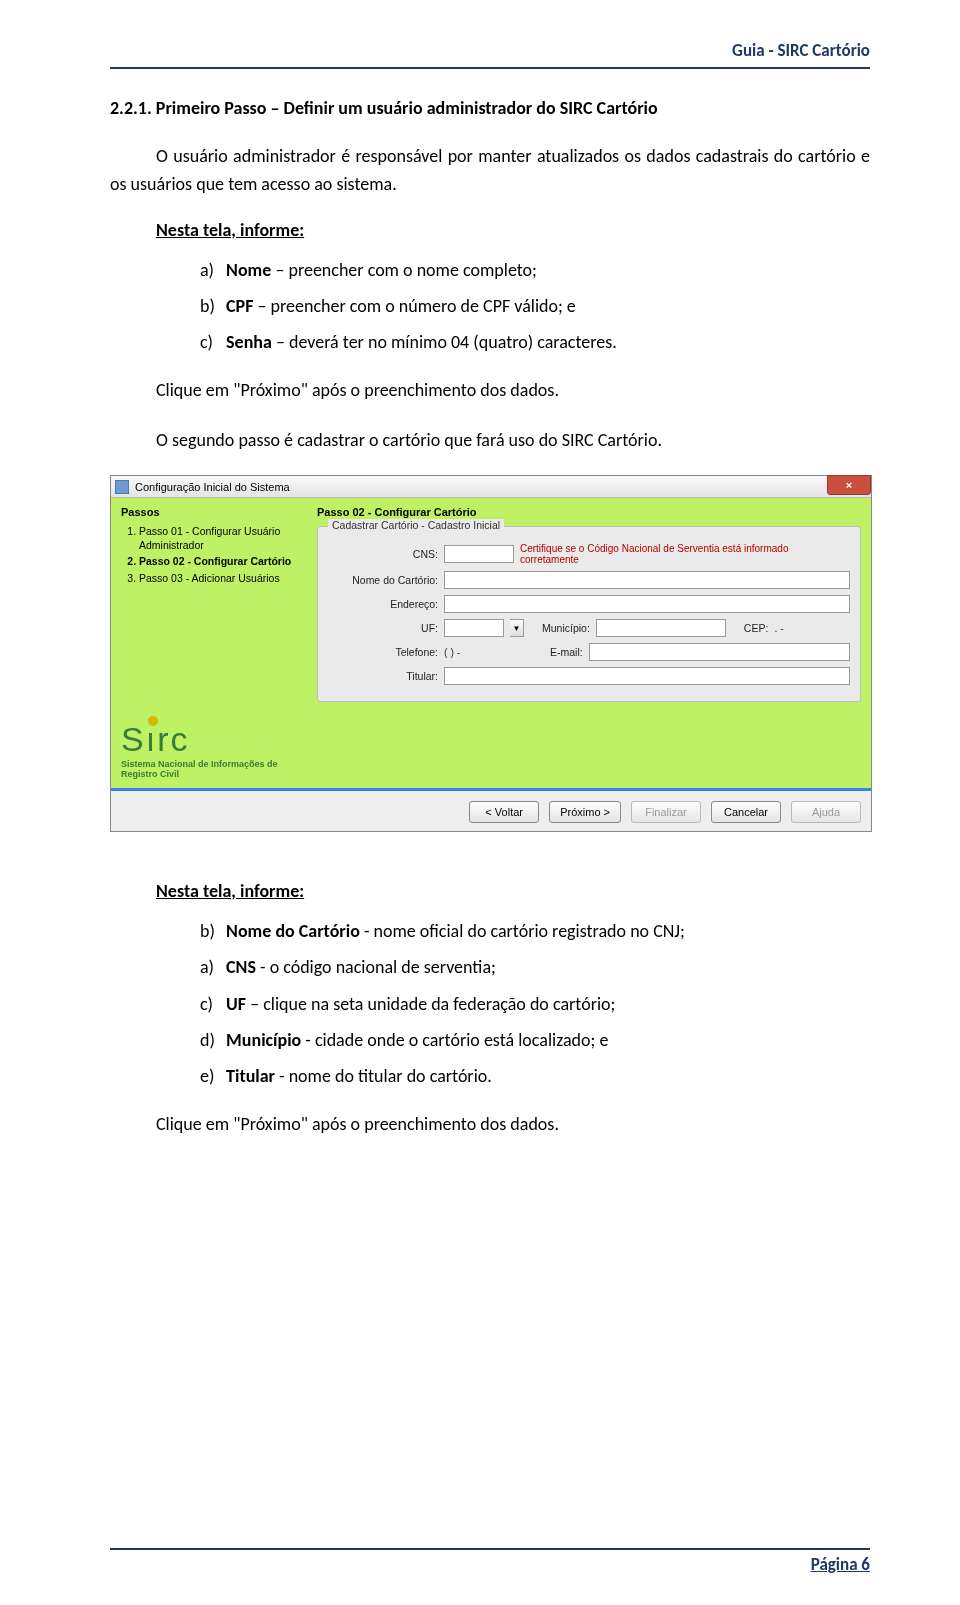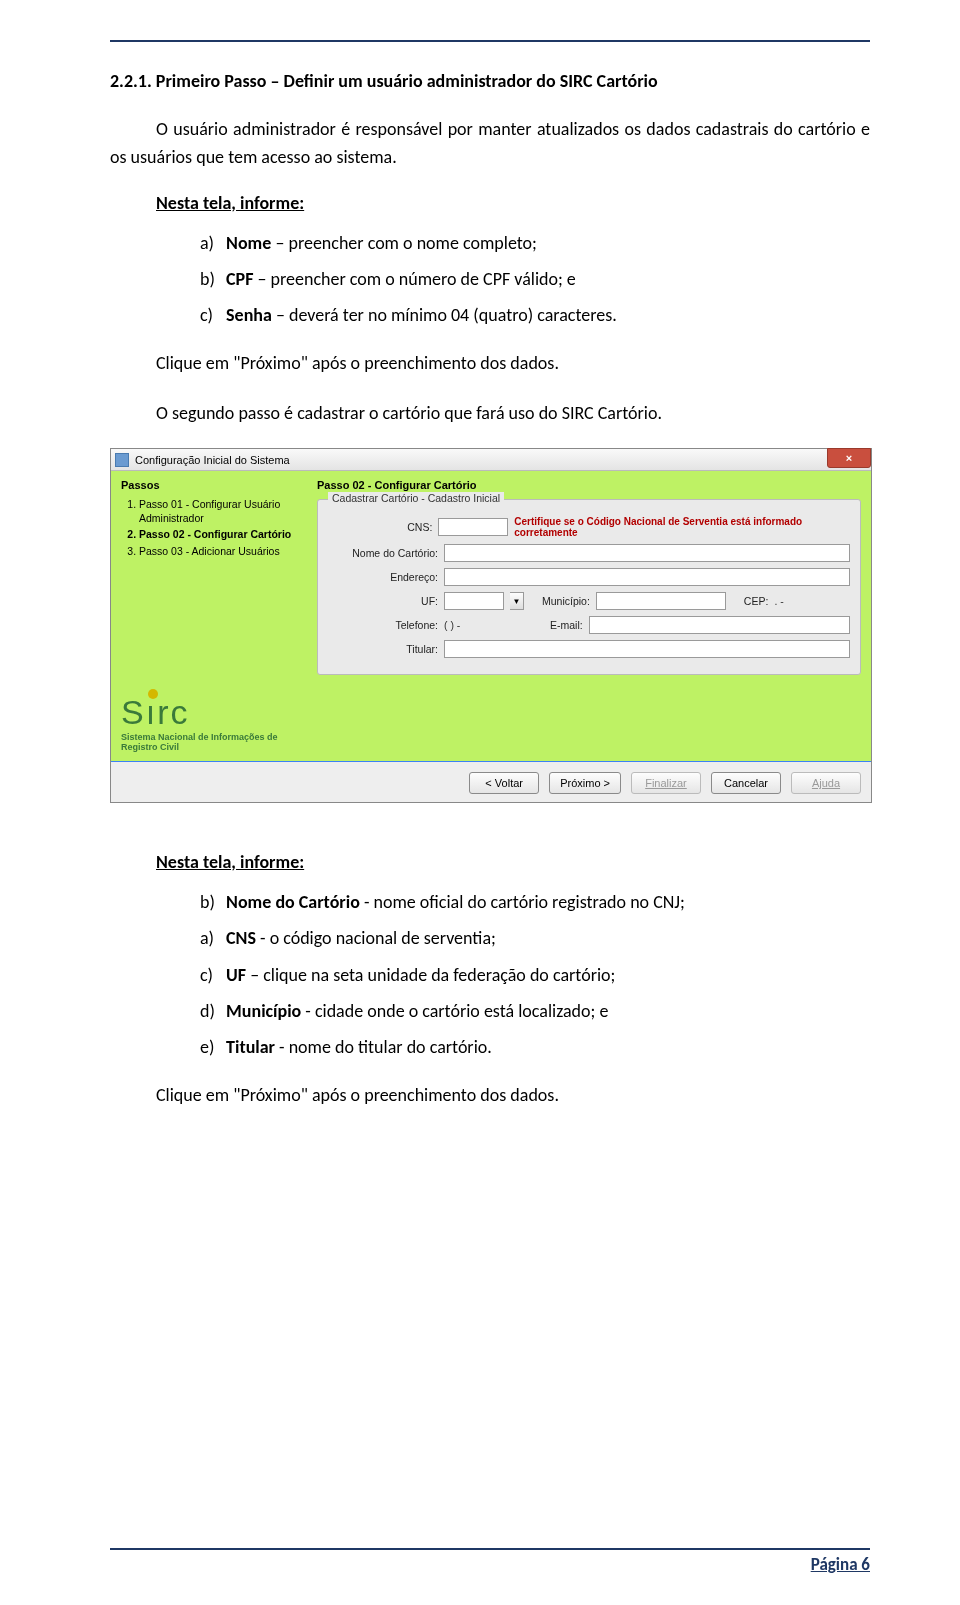--- a/index.html
+++ b/index.html
@@ -175,43 +175,43 @@
     font-size: 10.5px;
     color: #222;
   }
   .form-row input[type=text] {
     height: 18px;
     border: 1px solid #9a9a9a;
     background: #fff;
     font-size: 11px;
     padding: 0 3px;
   }
-  .hint-red { color: #b20000; font-size: 10px; font-weight: bold; }
+  .hint-red { color: #b20000; font-size: 10px; }
   .static-sep { font-size: 10.5px; color:#333; }
   .btn-row {
     display: flex;
     gap: 10px;
     justify-content: flex-end;
     padding: 10px 10px 8px 0;
     background: #eee;
-    border-top: 1px solid #3b82f6;
+    border-top: 3px solid #3b82f6;
   }
   .wiz-btn {
     min-width: 70px;
     height: 22px;
     background: linear-gradient(#fdfdfd,#e5e5e5);
     border: 1px solid #8a8a8a;
     border-radius: 3px;
     font-size: 11px;
     color: #000;
     padding: 0 10px;
     line-height: 20px;
     text-align: center;
   }
-  .wiz-btn.disabled { color: #9a9a9a; border-color:#bbb;text-decoration:underline; }
+  .wiz-btn.disabled { color: #9a9a9a; border-color:#bbb; }
 
   .footer-region {
     position: absolute;
     bottom: 30px;
     left: 110px;
     right: 90px;
   }
   .footer-rule {
     border: none;
     border-top: 2px solid #1F3864;
@@ -223,20 +223,23 @@
     font-weight: bold;
     font-size: 17px;
     text-decoration: underline;
   }
 </style>
 </head>
 <body>
 
 <div class="page">
 
+  <div class="header-region">
+    <span class="header-title">Guia - SIRC Cartório</span>
+  </div>
   <hr class="header-rule">
 
   <p class="sec-heading">2.2.1. Primeiro Passo – Definir um usuário administrador do SIRC Cartório</p>
 
   <p class="body-text indent-first">O usuário administrador é responsável por manter atualizados os dados cadastrais do cartório e os usuários que tem acesso ao sistema.</p>
 
   <p class="underline-bold" style="margin-left:46px">Nesta tela, informe:</p>
 
   <div class="list">
     <div class="list-item">

